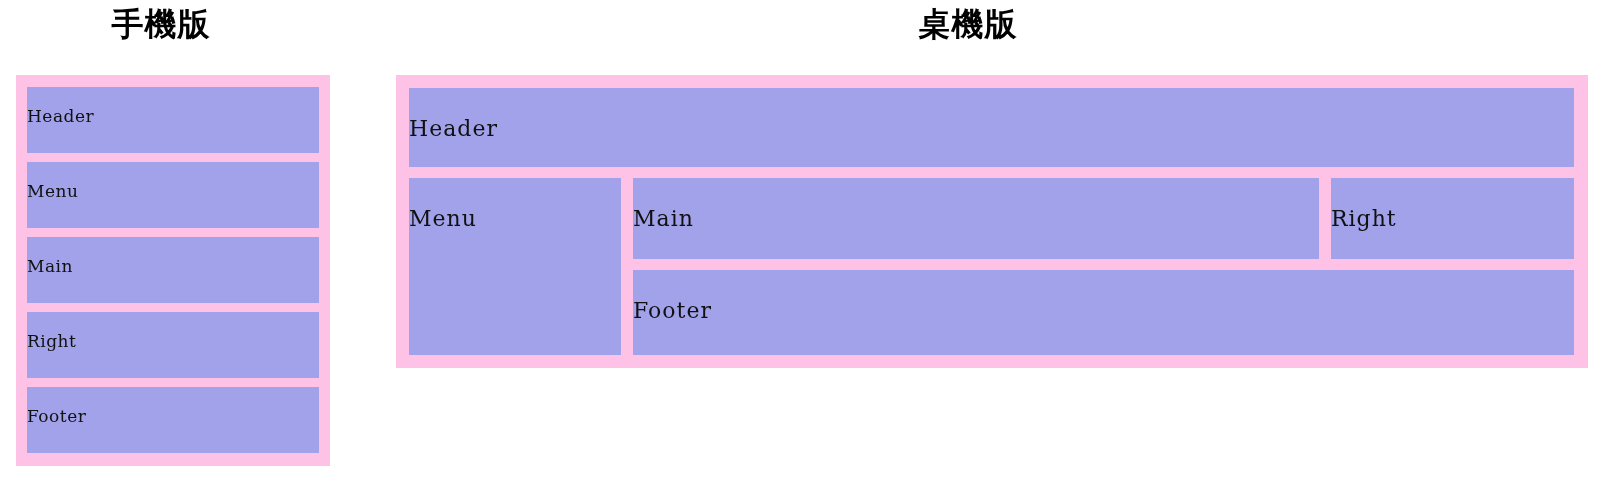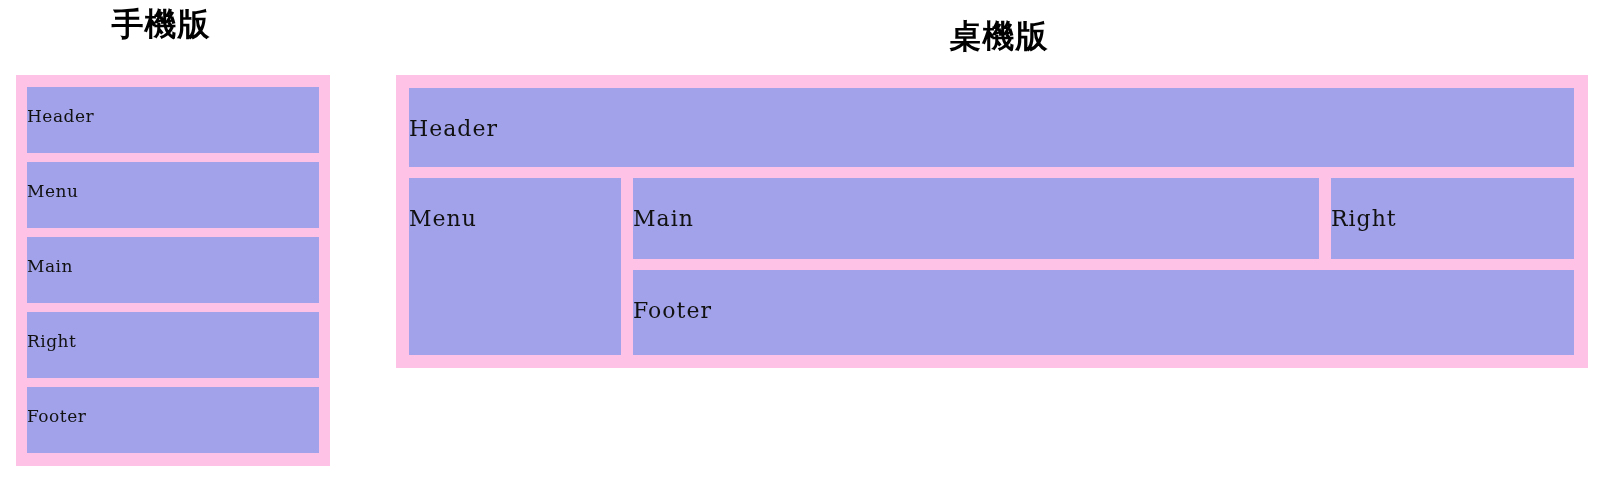--- a/index.html
+++ b/index.html
@@ -20,21 +20,21 @@
     height: 40px;
     line-height: 40px;
     text-align: center;
     font-size: 32px;
     font-weight: bold;
     color: var(--title-text, #000000);
     font-family: "Liberation Sans", sans-serif;
     letter-spacing: 1px;
   }
   .mobile-title  { left: 4px;  width: 314px; }
-  .desktop-title { left: 403px; width: 1192px; margin-top: 12px; }
+  .desktop-title { left: 372px; width: 1192px; }
 
   .panel {
     position: absolute;
     top: 75px;
     background: var(--panel-pink, #ffc2e7);
     box-sizing: border-box;
   }
 
   
   .mobile-panel {

